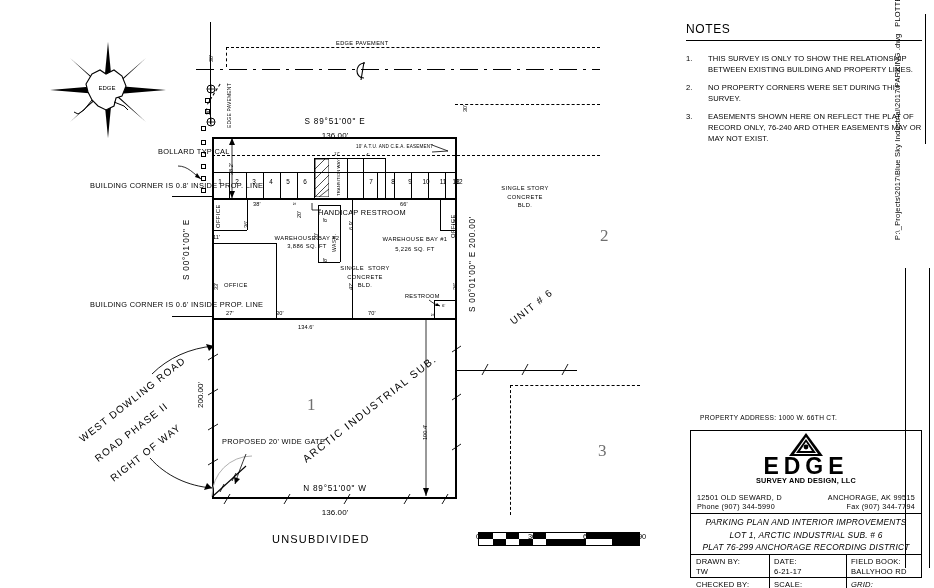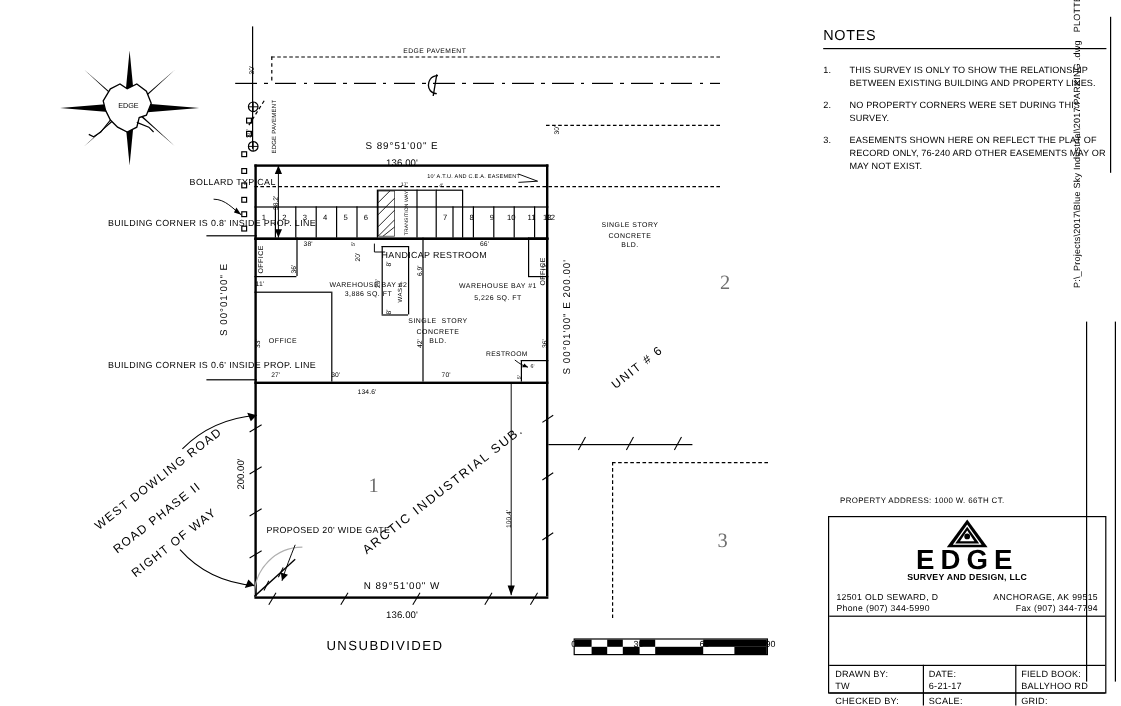--- a/index.html
+++ b/index.html
@@ -443,33 +443,38 @@
     </div>
     <div id="addr-line1">
       <span class="addr-l">12501 OLD SEWARD, D</span>
       <span class="addr-r">ANCHORAGE, AK  99515</span>
     </div>
     <div id="addr-line2">
       <span class="addr-l">Phone  (907)  344-5990</span>
       <span class="addr-r">Fax  (907)  344-7794</span>
     </div>
     <div id="tb-rule1"></div>
+    <div id="proj-title">
+      <div>PARKING  PLAN  AND  INTERIOR  IMPROVEMENTS</div>
+      <div>LOT 1,  ARCTIC  INDUSTRIAL  SUB.  # 6</div>
+      <div>PLAT  76-299  ANCHORAGE  RECORDING  DISTRICT</div>
+    </div>
     <div id="tb-rule2"></div>
     <div id="tb-rule3"></div>
     <div id="tb-vrule1"></div>
     <div id="tb-vrule2"></div>
 
     <div class="tb-cell" style="left:5px;top:126px;">DRAWN BY:</div>
     <div class="tb-cell" style="left:5px;top:136px;">TW</div>
     <div class="tb-cell" style="left:83px;top:126px;">DATE:</div>
     <div class="tb-cell" style="left:83px;top:136px;">6-21-17</div>
     <div class="tb-cell" style="left:160px;top:126px;">FIELD BOOK:</div>
     <div class="tb-cell" style="left:160px;top:136px;">BALLYHOO RD</div>
 
     <div class="tb-cell" style="left:5px;top:149px;">CHECKED BY:</div>
 
     <div class="tb-cell" style="left:83px;top:149px;">SCALE:</div>
 
-    <div class="tb-cell" style="left:160px;top:149px;">GRID:</div>
+    <div class="tb-cell" style="left:160px;top:149px;font-style:italic;">GRID:</div>
 
   </div>
 
 </div>
 
 </body></html>

